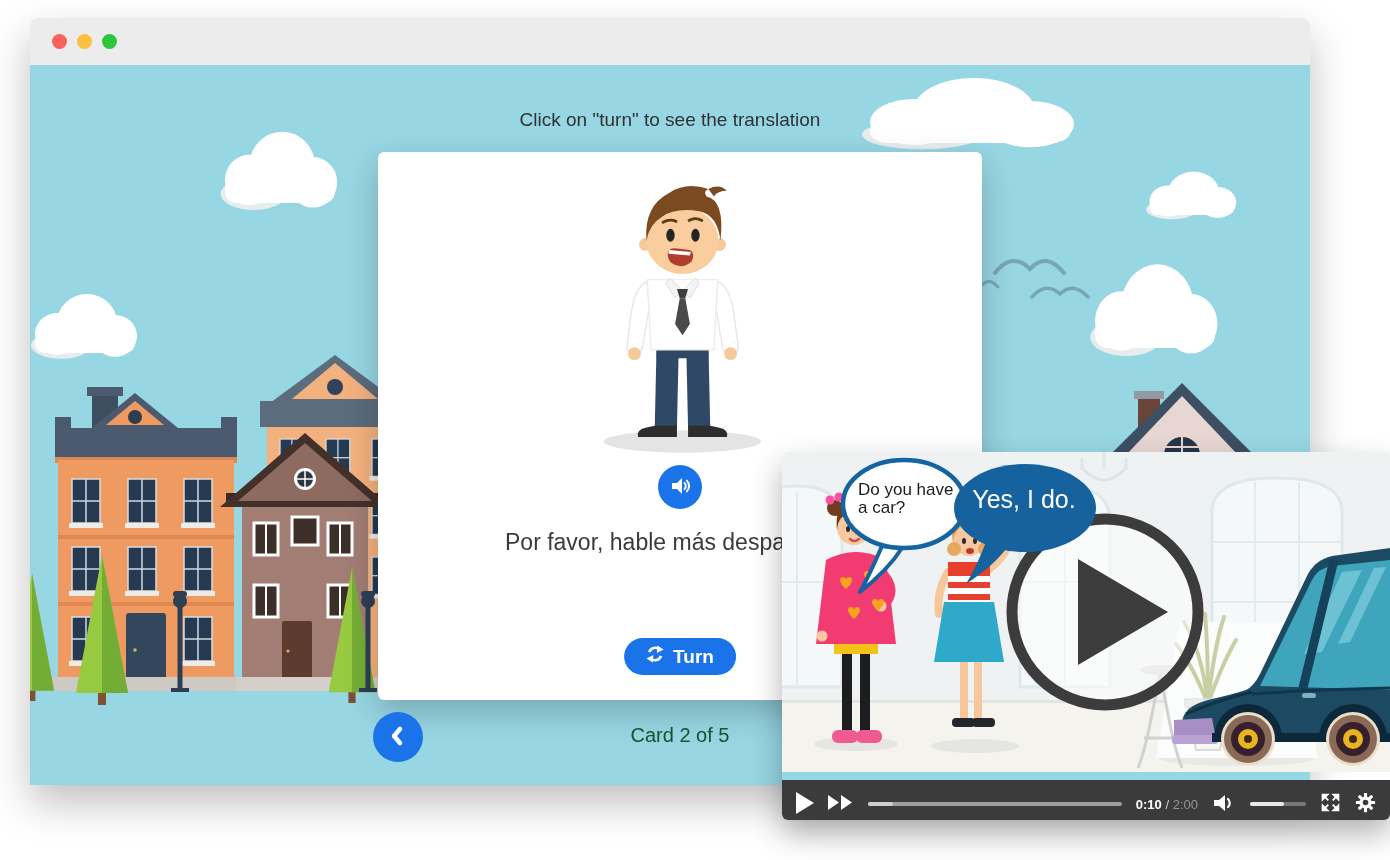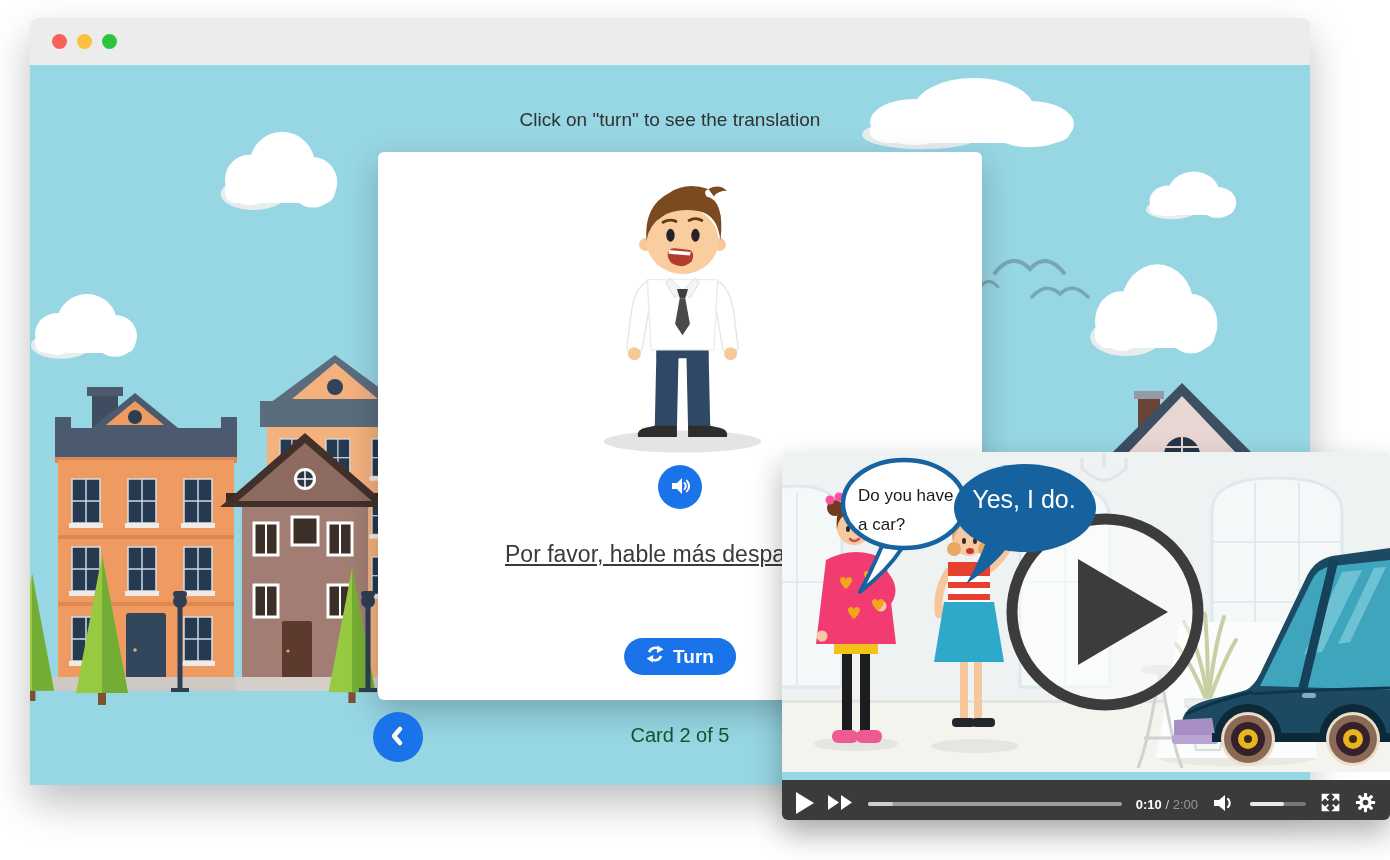--- a/index.html
+++ b/index.html
@@ -11,34 +11,34 @@
   .dot.red{background:#f9625a;} .dot.yellow{background:#fcbf3f;} .dot.green{background:#2ec43b;}
   .stage{position:relative;width:1280px;height:720px;background:#97d6e3;overflow:hidden;}
   .bg-svg{position:absolute;left:0;top:0;}
   .hdr-title{position:absolute;left:0;top:9px;width:100%;text-align:center;font-size:23px;font-weight:700;color:#3f3f3f;}
   .hdr-sub{position:absolute;left:0;top:44px;width:100%;text-align:center;font-size:19px;color:#323232;}
   .flashcard{position:absolute;left:348px;top:87px;width:604px;height:548px;background:#ffffff;border-radius:6px;
     box-shadow:0 12px 32px rgba(0,0,0,.22);}
   .man-svg{position:absolute;left:212px;top:10px;}
   .audio-btn{position:absolute;left:280px;top:313px;width:44px;height:44px;border-radius:50%;background:#1a73e8;
     display:flex;align-items:center;justify-content:center;cursor:pointer;border:none;}
-  .phrase{position:absolute;left:127px;top:389px;font-size:23px;color:#3a3a3a;white-space:nowrap;text-decoration:underline;}
+  .phrase{position:absolute;left:127px;top:377px;font-size:23px;color:#3a3a3a;white-space:nowrap;}
   .turn-btn{position:absolute;left:50%;transform:translateX(-50%);top:486px;height:37px;padding:4px 22px;border:none;
     border-radius:19px;background:#1a73e8;color:#fff;font-size:19px;font-weight:600;display:flex;align-items:center;gap:9px;cursor:pointer;text-align:center;}
   .back-btn{position:absolute;left:343px;top:647px;width:50px;height:50px;border-radius:50%;background:#1a73e8;border:none;
     display:flex;align-items:center;justify-content:center;cursor:pointer;}
   .pagination{position:absolute;left:348px;top:659px;width:604px;text-align:center;font-size:20px;color:#14532d;}
   
   .video-panel{position:absolute;left:782px;top:452px;width:608px;height:368px;z-index:10;border-radius:6px;overflow:hidden;
     box-shadow:0 14px 30px rgba(0,0,0,.30);}
   .video-screen{position:relative;width:608px;height:320px;background:#eff2f3;overflow:hidden;}
   .scene-svg{position:absolute;left:0;top:0;}
   .big-play{position:absolute;left:218px;top:55px;width:210px;height:210px;border:none;background:transparent;padding:0;cursor:pointer;}
   .bubble-svg{position:absolute;}
-  .bubble-text-left{position:absolute;left:76px;top:29px;width:106px;font-size:17px;line-height:29px;color:#1b1b1b;text-align:left;}
+  .bubble-text-left{position:absolute;left:76px;top:29px;width:106px;font-size:17px;line-height:18px;color:#1b1b1b;text-align:left;}
   .bubble-text-right{position:absolute;left:178px;top:33px;width:128px;font-size:25px;color:#ffffff;text-align:center;}
   .video-controls{display:flex;align-items:center;height:48px;background:#3b3b3b;padding:0 14px;gap:14px;margin-top:8px;}
   .ctrl{display:flex;align-items:center;justify-content:center;background:none;border:none;padding:0;cursor:pointer;}
   .progress{flex:1;height:4px;background:#9e9e9e;border-radius:2px;position:relative;cursor:pointer;}
   .progress .played{position:absolute;left:0;top:0;height:4px;background:#cfcfcf;border-radius:2px;}
   .time{font-size:13px;white-space:nowrap;}
   .time .cur{color:#ffffff;font-weight:700;}
   .time .sep{color:#cfcfcf;}
   .time .tot{color:#969696;}
   .volume{width:56px;height:4px;background:#777;border-radius:2px;position:relative;cursor:pointer;}

